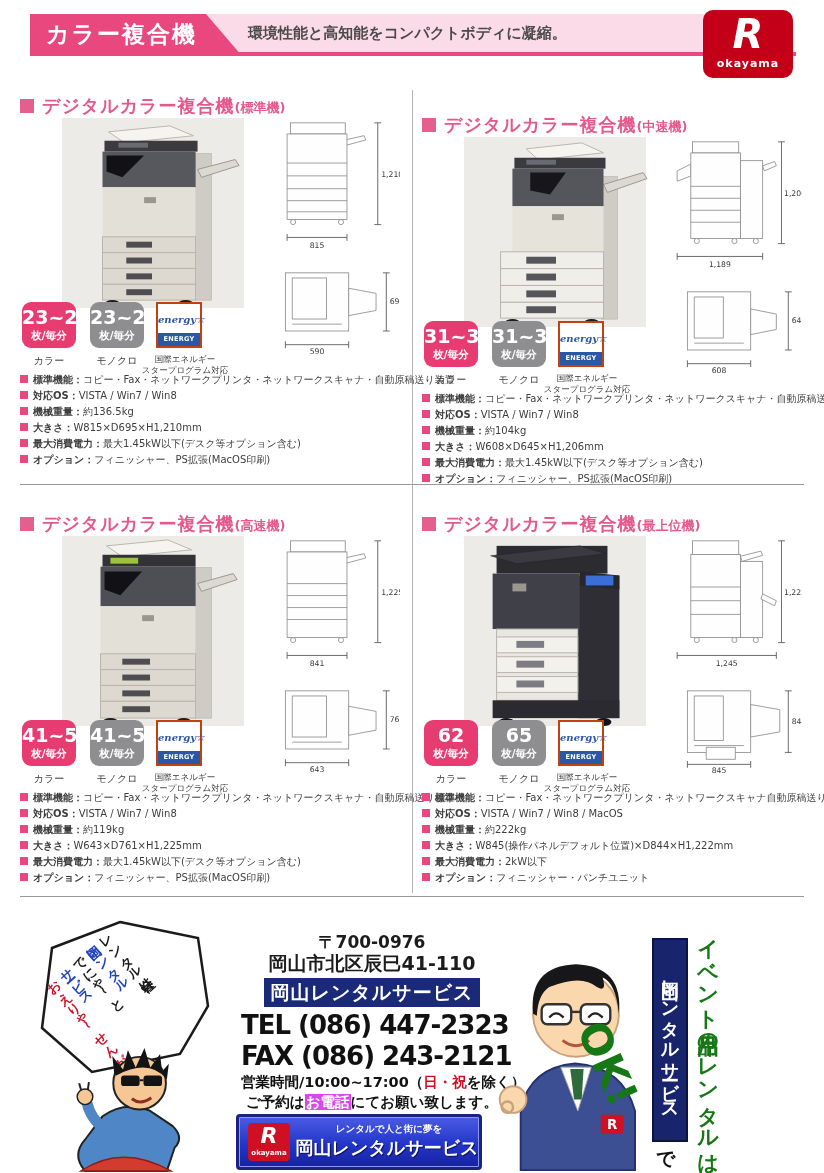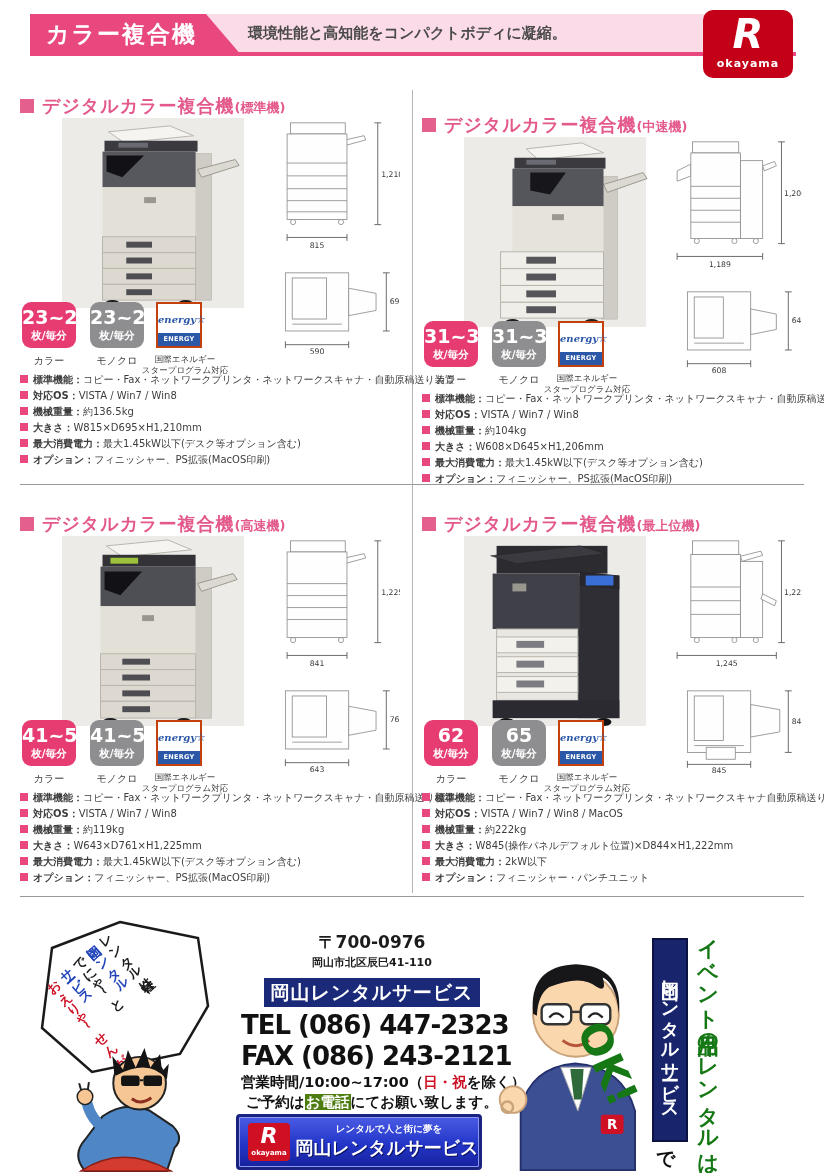--- a/index.html
+++ b/index.html
@@ -57,27 +57,27 @@
 
   .specs{position:absolute;left:0;top:282px;width:384px;margin:0;padding:0;list-style:none;}
   .spec-row{font-size:10px;line-height:16px;color:#3d3d3d;white-space:nowrap;}
   .sp-sq{display:inline-block;width:8px;height:8px;background:#e8487e;margin-right:5px;}
   .sp-label{font-weight:bold;}
   .sp-label::after{content:"：";}
 
   
   .f-center{position:absolute;left:222px;top:932px;width:262px;text-align:center;margin-left:19px;}
   .f-postal{font-size:17px;font-weight:bold;color:#1c1c1c;line-height:20px;}
-  .f-addr{font-size:11px;font-weight:bold;color:#1c1c1c;line-height:22px;}
+  .f-addr{font-size:19px;font-weight:bold;color:#1c1c1c;line-height:22px;}
   .f-company{margin:4px auto 3px;width:216px;height:29px;background:#1b2a78;color:#fff;
              font-size:19px;font-weight:bold;line-height:29px;letter-spacing:1px;}
   .f-tel,.f-fax{font-size:26px;font-weight:bold;color:#111;line-height:31px;letter-spacing:-1px;white-space:nowrap;}
   .f-hours,.f-reserve{font-size:14.5px;font-weight:bold;color:#111;line-height:20px;white-space:nowrap;}
   .red-t{color:#cf1126;}
-  .red-bg{color:#fff;background:#4d7c0f;padding:0 1px;}
+  .red-bg{color:#fff;background:#d946ef;padding:0 1px;}
 
   .bluebar{position:absolute;left:236px;top:1114px;width:246px;height:56px;border:3px solid #1b2380;border-radius:4px;
            background:linear-gradient(180deg,#4a5ce4 0%,#2335c8 55%,#16239e 100%);
            box-shadow:inset 0 0 0 1px #8b97f2;box-sizing:border-box;}
   .bb-logo{position:absolute;left:9px;top:6px;width:42px;height:38px;background:#cf0f22;border-radius:4px;text-align:center;}
   .bb-r{display:block;color:#fff;font-size:22px;font-weight:900;font-style:italic;line-height:26px;}
   .bb-name{display:block;color:#fff;font-size:7px;font-weight:bold;line-height:8px;}
   .bb-tag{position:absolute;left:64px;top:6px;width:172px;text-align:center;color:#fff;font-size:9.5px;font-weight:bold;}
   .bb-company{position:absolute;left:56px;top:19px;width:184px;text-align:center;color:#fff;font-size:18px;font-weight:bold;
               text-shadow:1px 1px 0 #0a1160;}

